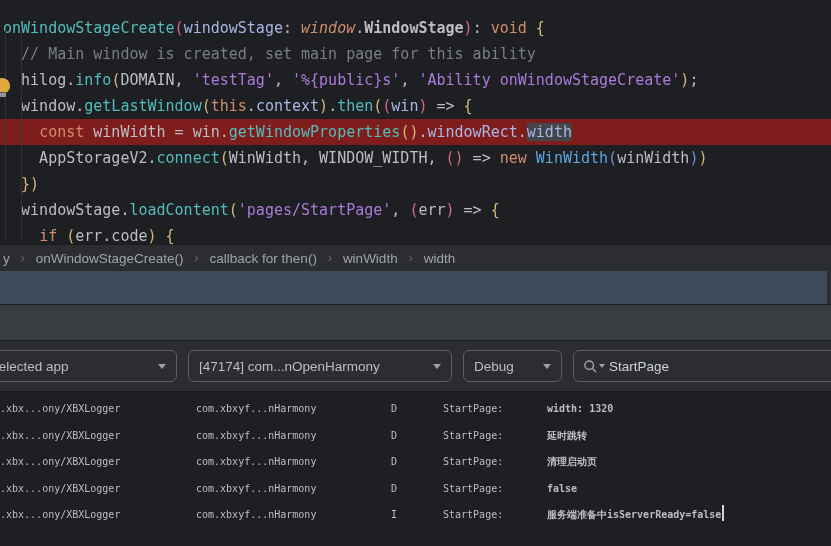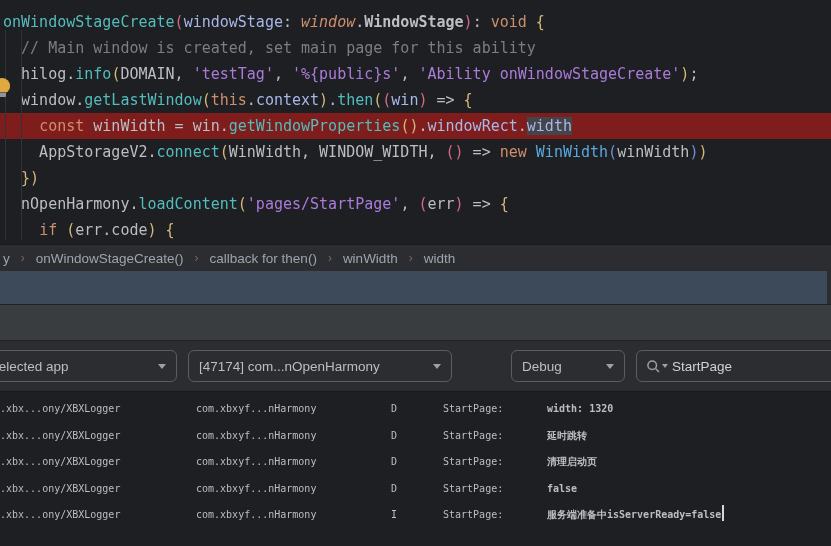--- a/index.html
+++ b/index.html
@@ -3,21 +3,21 @@
 <meta charset="utf-8">
 <style>
   * { margin:0; padding:0; box-sizing:border-box; }
   html,body { width:831px; height:546px; overflow:hidden; }
   body { background:#1e1f22; font-family:"Liberation Sans","DejaVu Sans",sans-serif; }
 
   
   .editor{
     position:relative; height:244px; background:#1e1f22;
     font-family:"DejaVu Sans Mono","Liberation Mono",monospace;
-    font-size:15px; line-height:26px; padding-top:9px;
+    font-size:15px; line-height:26px; padding-top:15px;
   }
   .code-line{ height:26px; white-space:pre; padding-left:3px; position:relative; }
   .caret-row{ background:#7f1d1d; }
   .indent-guide{ position:absolute; width:1px; background:#303338; top:30px; bottom:4px; z-index:2; }
   .tk-tx{ color:#bcbec4; }
   .tk-fn{ color:#53bdbd; }
   .tk-kw{ color:#cf8e6d; }
   .tk-kwi{ color:#cf8e6d; font-style:italic; }
   .tk-ty{ color:#bcbec4; font-weight:bold; }
   .tk-pm{ color:#a8b7e8; }
@@ -53,21 +53,21 @@
     height:52px; background:#2b2d30; border-top:1px solid #202124; border-bottom:1px solid #18191b;
     display:flex; align-items:center; gap:11px; font-size:13.5px; color:#bcbec4;
   }
   .combo{
     height:32px; border:1px solid #5a5e64; border-radius:6px; background:#2b2d30;
     display:flex; align-items:center; justify-content:space-between;
     padding:0 10px; flex:none; cursor:default;
   }
   .combo-scope{ width:211px; margin-left:-34px; }
   .combo-process{ width:264px; }
-  .combo-level{ width:114px;margin-left:48px; }
+  .combo-level{ width:99px; }
   .tri{ width:0; height:0; border-left:4.5px solid transparent; border-right:4.5px solid transparent;
         border-top:5.5px solid #9da0a6; margin-left:8px; flex:none; }
   .searchbox{
     height:32px; width:272px; flex:none; border:1px solid #5a5e64; border-radius:6px;
     display:flex; align-items:center; padding:0 9px; gap:4px; background:#2b2d30;
   }
   .searchbox input{
     background:transparent; border:none; outline:none; color:#ced2d8;
     font-family:"Liberation Sans","DejaVu Sans",sans-serif; font-size:13.5px; width:170px;
   }
@@ -96,21 +96,21 @@
   <div class="indent-guide" style="left:5px"></div>
   <div class="indent-guide" style="left:21px"></div>
   <div id="code-lines">
       <div class="code-line"><span class="tk-fn">onWindowStageCreate</span><span class="tk-pk">(</span><span class="tk-pm">windowStage</span><span class="tk-tx">: </span><span class="tk-kwi">window</span><span class="tk-tx">.</span><span class="tk-ty">WindowStage</span><span class="tk-pk">)</span><span class="tk-tx">: </span><span class="tk-kw">void</span><span class="tk-tx"> </span><span class="tk-br">{</span></div>
       <div class="code-line"><span class="tk-cm">  // Main window is created, set main page for this ability</span></div>
       <div class="code-line"><span class="tk-tx">  hilog.</span><span class="tk-fn">info</span><span class="tk-br">(</span><span class="tk-tx">DOMAIN, </span><span class="tk-st">'testTag'</span><span class="tk-tx">, </span><span class="tk-st">'%{public}s'</span><span class="tk-tx">, </span><span class="tk-st">'Ability onWindowStageCreate'</span><span class="tk-br">)</span><span class="tk-tx">;</span></div>
       <div class="code-line"><span class="tk-tx">  window.</span><span class="tk-fn">getLastWindow</span><span class="tk-br">(</span><span class="tk-kw">this</span><span class="tk-tx">.</span><span class="tk-pm">context</span><span class="tk-br">)</span><span class="tk-tx">.</span><span class="tk-fn">then</span><span class="tk-br">(</span><span class="tk-pk">(</span><span class="tk-pm">win</span><span class="tk-pk">)</span><span class="tk-tx"> =&gt; </span><span class="tk-br">{</span></div>
       <div class="code-line caret-row"><span class="tk-tx">    </span><span class="tk-kw">const</span><span class="tk-tx"> winWidth = win.</span><span class="tk-fn">getWindowProperties</span><span class="tk-br">()</span><span class="tk-tx">.</span><span class="tk-pm">windowRect</span><span class="tk-tx">.</span><span class="tk-wd">width</span></div>
       <div class="code-line"><span class="tk-tx">    AppStorageV2.</span><span class="tk-fn">connect</span><span class="tk-br">(</span><span class="tk-tx">WinWidth, WINDOW_WIDTH, </span><span class="tk-pk">()</span><span class="tk-tx"> =&gt; </span><span class="tk-kw">new</span><span class="tk-tx"> </span><span class="tk-cl">WinWidth</span><span class="tk-bl">(</span><span class="tk-tx">winWidth</span><span class="tk-bl">)</span><span class="tk-br">)</span></div>
       <div class="code-line"><span class="tk-br">  })</span></div>
-      <div class="code-line"><span class="tk-tx">  nOpenHarmony.</span><span class="tk-fn">loadContent</span><span class="tk-br">(</span><span class="tk-st">'pages/StartPage'</span><span class="tk-tx">, </span><span class="tk-pk">(</span><span class="tk-tx">err</span><span class="tk-pk">)</span><span class="tk-tx"> =&gt; </span><span class="tk-br">{</span></div>
+      <div class="code-line"><span class="tk-tx">  windowStage.</span><span class="tk-fn">loadContent</span><span class="tk-br">(</span><span class="tk-st">'pages/StartPage'</span><span class="tk-tx">, </span><span class="tk-pk">(</span><span class="tk-tx">err</span><span class="tk-pk">)</span><span class="tk-tx"> =&gt; </span><span class="tk-br">{</span></div>
       <div class="code-line"><span class="tk-tx">    </span><span class="tk-kw">if</span><span class="tk-tx"> </span><span class="tk-br">(</span><span class="tk-tx">err.code</span><span class="tk-br">)</span><span class="tk-tx"> </span><span class="tk-br">{</span></div>
     </div>
   <div class="bulb">
     <div class="bulb-round"></div>
     <div class="bulb-base"></div>
   </div>
 </div>
 
 <div class="breadcrumb" id="breadcrumb">
     <span class="crumb">y</span>

